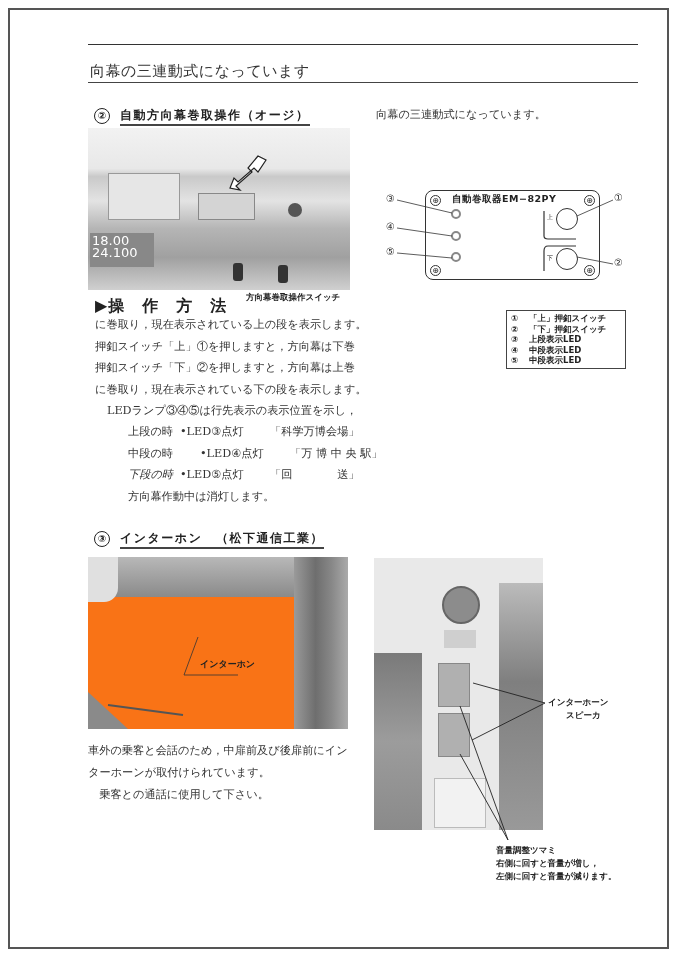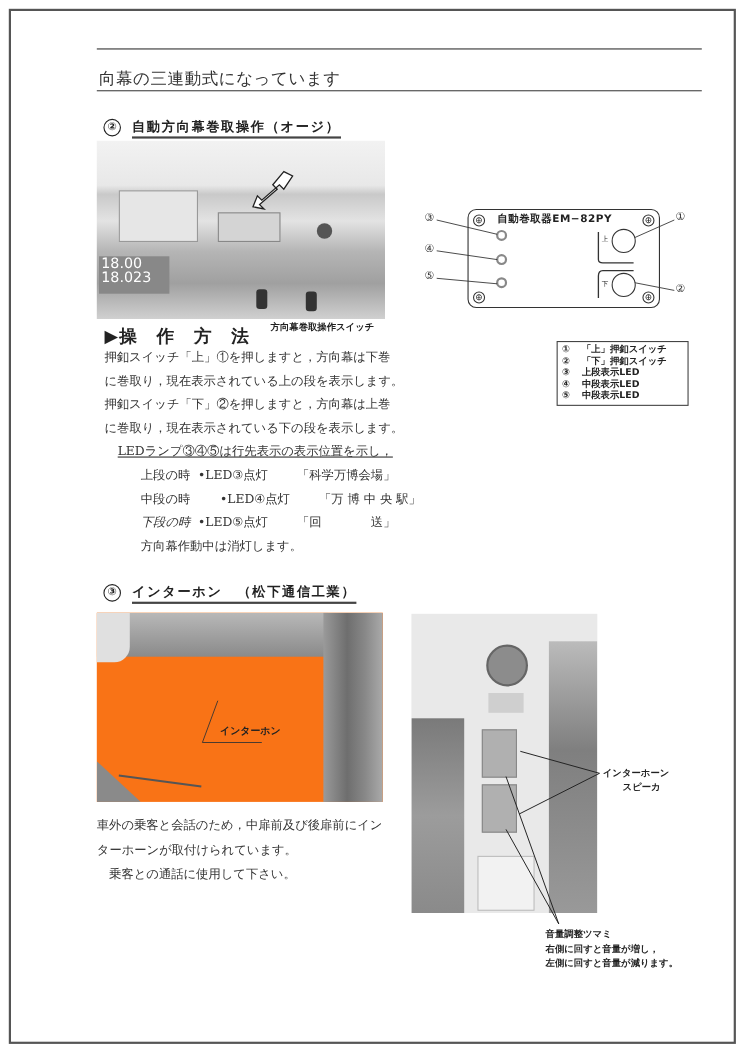--- a/index.html
+++ b/index.html
@@ -39,40 +39,40 @@
 <div class="abs sec-head" style="left:94px; top:107px;">
   <span class="sec-num">②</span><span class="sec-title">自動方向幕巻取操作（オージ）</span>
 </div>
 
 <div class="abs photo" style="left:88px; top:128px; width:262px; height:162px; background:linear-gradient(180deg,#f2f2f2 0%,#e8e8e8 25%,#c9c9c9 30%,#e3e3e3 45%,#b5b5b5 62%,#a0a0a0 80%,#d0d0d0 100%);">
   <div class="abs" style="left:20px; top:45px; width:70px; height:45px; background:#e6e6e6; border:1px solid #999;"></div>
   <div class="abs" style="left:110px; top:65px; width:55px; height:25px; background:#d4d4d4; border:1px solid #888;"></div>
   <div class="abs" style="left:200px; top:75px; width:14px; height:14px; border-radius:50%; background:#555;"></div>
   <div class="abs" style="left:2px; top:105px; width:60px; height:30px; background:#888; color:#fff; font-family:'DejaVu Sans',sans-serif; font-size:13px; line-height:12px; padding:2px;">
     <div>18.00</div>
-    <div>18.023</div>
+    <div>24.100</div>
   </div>
   <div class="abs" style="left:145px; top:135px; width:10px; height:18px; background:#333; border-radius:3px;"></div>
   <div class="abs" style="left:190px; top:137px; width:10px; height:18px; background:#333; border-radius:3px;"></div>
   <svg width="262" height="162">
     <polygon points="170,28 160,40 164,44 148,58 152,62 142,60 146,50 150,54 166,40 170,44 178,32" fill="#fff" stroke="#222" stroke-width="1.2"></polygon>
   </svg>
 </div>
 <div class="abs small-label" style="left:246px; top:292px;">方向幕巻取操作スイッチ</div>
 
 <div class="abs sec-head" style="left:95px; top:296px; font-size:16px; letter-spacing:1px;">▶操　作　方　法</div>
 
 <div class="abs body-text" style="left:95px; top:314px;">
+  <div>に巻取り，現在表示されている上の段を表示します。</div>
   <div>押釦スイッチ「上」①を押しますと，方向幕は下巻</div>
-  <div>に巻取り，現在表示されている上の段を表示します。</div>
   <div>押釦スイッチ「下」②を押しますと，方向幕は上巻</div>
   <div>に巻取り，現在表示されている下の段を表示します。</div>
 </div>
 
-<div class="abs body-text" style="left:107px; top:400px;text-decoration:underline;">LEDランプ③④⑤は行先表示の表示位置を示し，</div>
+<div class="abs body-text" style="left:107px; top:400px;">LEDランプ③④⑤は行先表示の表示位置を示し，</div>
 
 <div class="abs body-text" style="left:128px; top:421px;">
   <div style="display:flex;">
     <span style="width:52px;">上段の時</span>
     <span style="width:90px;">•LED③点灯</span>
     <span>「科学万博会場」</span>
   </div>
   <div style="display:flex;">
     <span style="width:52px;">中段の時</span>
     <span style="width:90px;margin-left:20px;">•LED④点灯</span>
@@ -80,20 +80,21 @@
   </div>
   <div style="display:flex;">
     <span style="width:52px;font-style:italic;">下段の時</span>
     <span style="width:90px;">•LED⑤点灯</span>
     <span>「回　　　　送」</span>
   </div>
   <div>方向幕作動中は消灯します。</div>
 </div>
 
 <div class="abs body-text" style="left:376px; top:104px; line-height:22px;">
+  <div>向幕の三連動式になっています。</div>
 </div>
 
 <div class="abs diag">
   <div class="abs small-label" style="left:26px; top:2px; font-size:9.5px; letter-spacing:0.5px;">自動巻取器EM−82PY</div>
   <span class="screw" style="left:4px; top:4px;">⊕</span>
   <span class="screw" style="left:158px; top:4px;">⊕</span>
   <span class="screw" style="left:4px; top:74px;">⊕</span>
   <span class="screw" style="left:158px; top:74px;">⊕</span>
   <span class="led" style="left:25px; top:18px;"></span>
   <span class="led" style="left:25px; top:40px;"></span>

